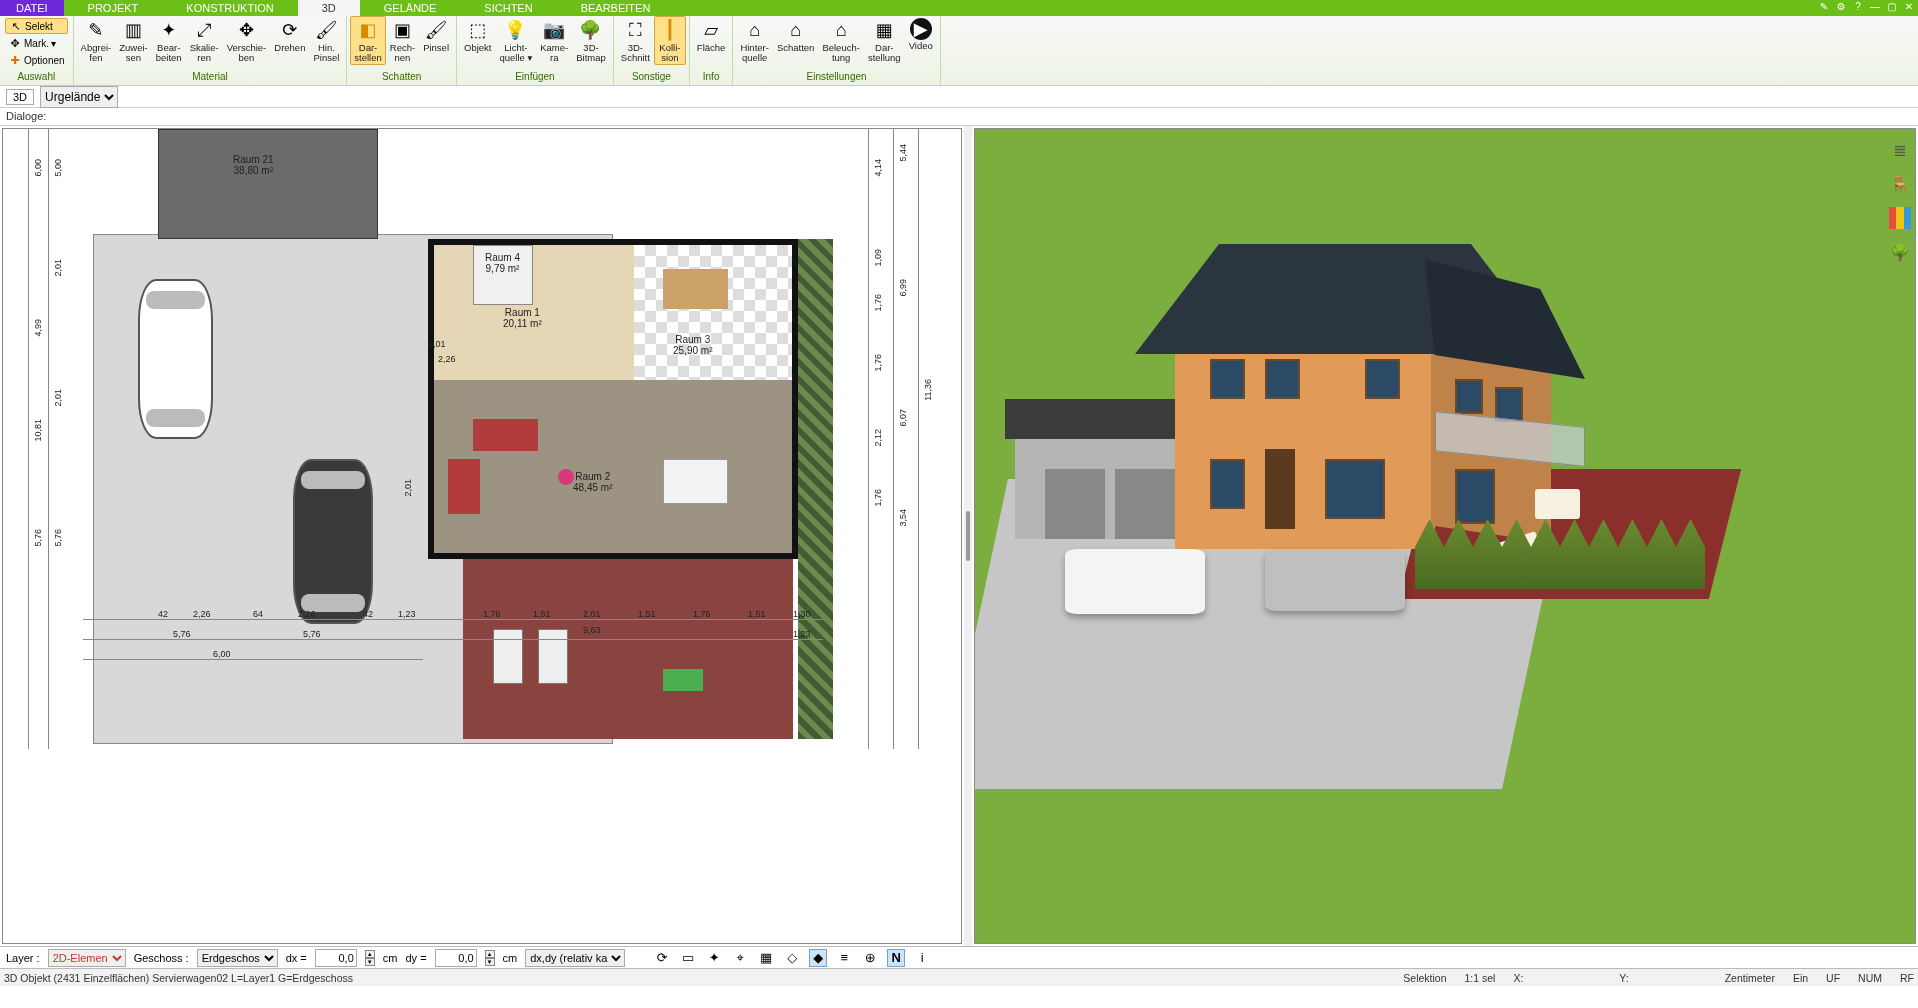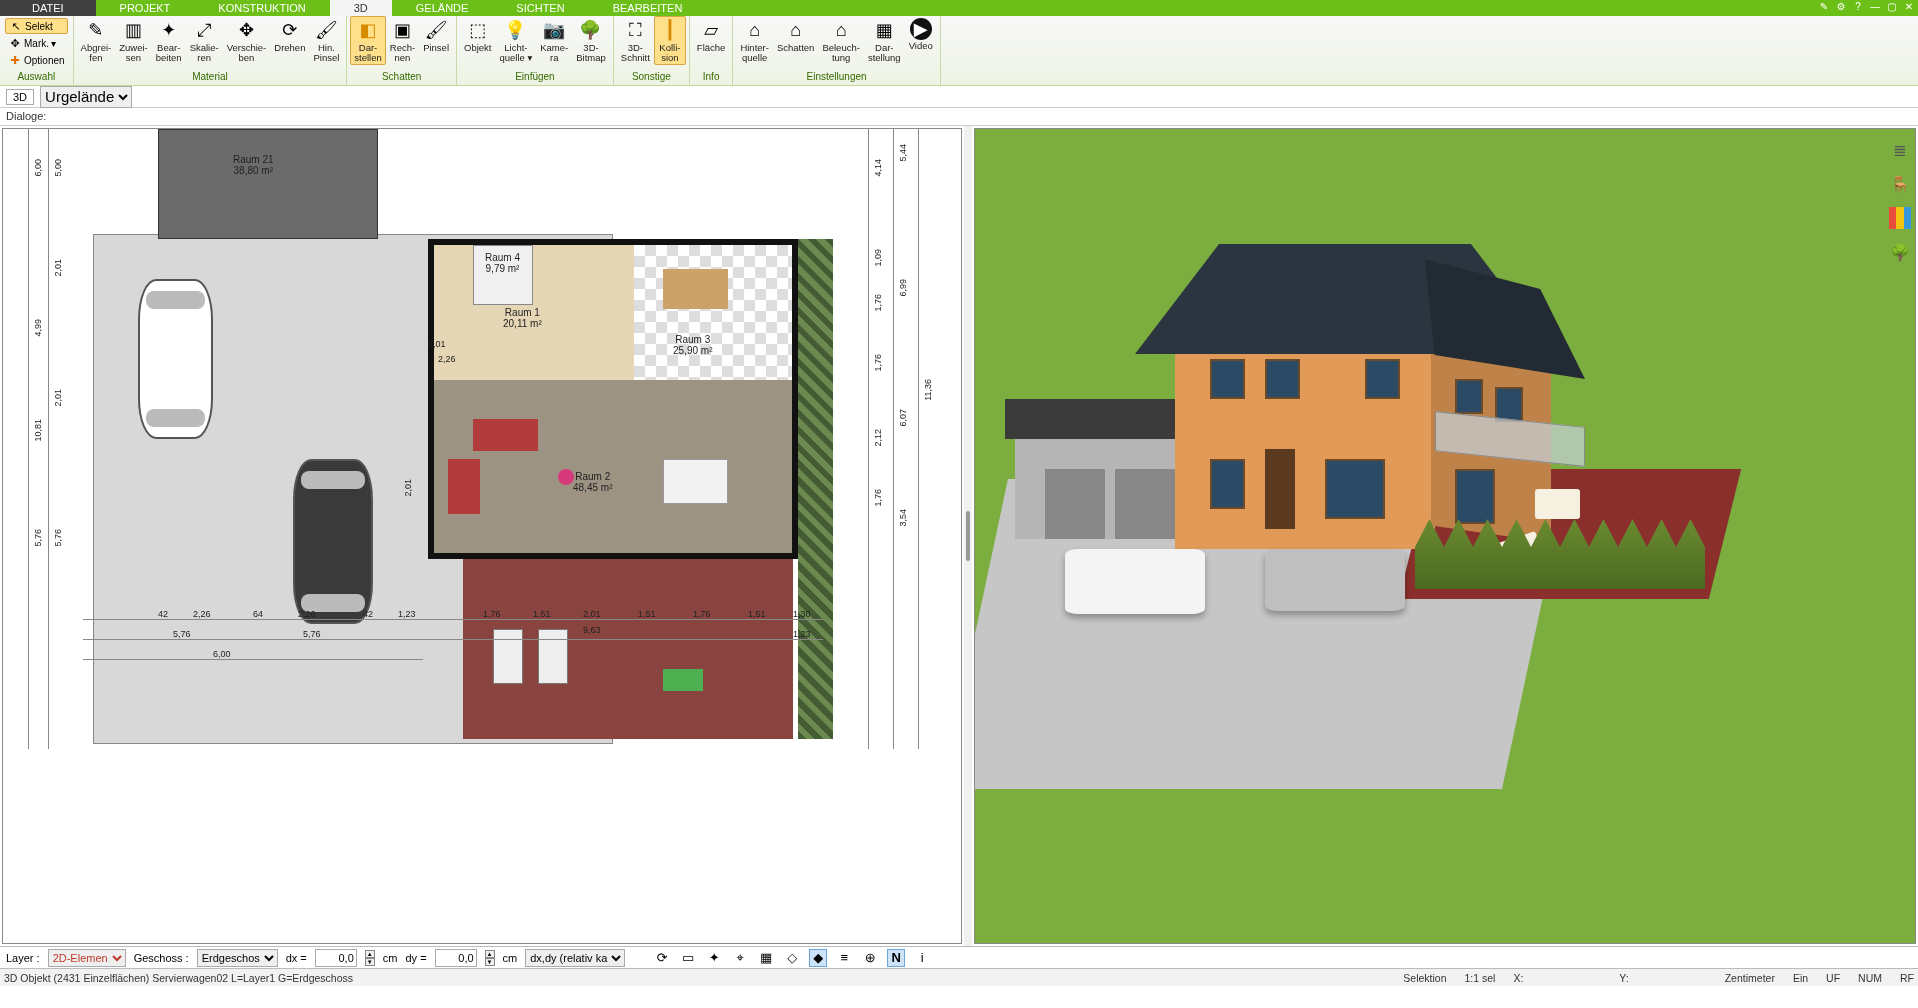--- a/index.html
+++ b/index.html
@@ -1,42 +1,42 @@
 <!DOCTYPE html>
 <html><head>
 <meta charset="utf-8">
 <style>
 * { margin: 0; padding: 0; box-sizing: border-box; font-family: "Segoe UI", Tahoma, sans-serif; }
 html, body { width: 1918px; height: 1008px; overflow: hidden; background: #fff; }
 
 
 #tabstrip { height: 16px; background: #6cbf17; display: flex; align-items: stretch; position: relative; }
 .tab { color: #fff; font-size: 11px; padding: 1px 24px 0; cursor: pointer; line-height: 14px; }
-.tab.file { background: #404040; padding: 1px 32px; }
+.tab.file { background: #6d28d9; padding: 1px 16px; }
 .tab.active { background: #f5f5f5; color: #333; }
 #wincontrols { position: absolute; right: 0; top: 0; display: flex; gap: 3px; padding-right: 2px; }
 #wincontrols span { width: 14px; height: 14px; font-size: 10px; text-align: center; line-height: 14px; color: #fff; cursor: pointer; }
 
 
 #ribbon { height: 70px; background: linear-gradient(to bottom, #f8f8f8, #edf3e4); border-bottom: 1px solid #c4d79b; display: flex; align-items: stretch; font-size: 10px; }
 .rgroup { display: flex; flex-direction: column; align-items: center; border-right: 1px solid #c6dba8; padding: 0 3px; }
 .rgroup .tools { flex: 1; display: flex; align-items: flex-start; }
 .rgroup .glabel { font-size: 10px; color: #356b00; height: 14px; line-height: 12px; }
 .rbtn { display: flex; flex-direction: column; align-items: center; justify-content: flex-start; padding: 2px 4px; cursor: pointer; min-width: 32px; }
 .rbtn.active { background: #ffe08a; border: 1px solid #d9a441; border-radius: 2px; padding: 1px 3px; }
 .rbtn .ico { width: 24px; height: 24px; display: flex; align-items: center; justify-content: center; font-size: 18px; }
 .rbtn .lbl { font-size: 9.5px; line-height: 10px; text-align: center; color: #222; white-space: pre-line; margin-top: 1px; }
 .rsmall { display: flex; flex-direction: column; gap: 1px; padding: 2px 2px; }
 .rsmall .srow { display: flex; align-items: center; gap: 2px; font-size: 10px; cursor: pointer; padding: 0 3px; height: 16px; }
 .rsmall .srow.active { background: #ffe08a; border: 1px solid #d9a441; border-radius: 2px; }
 .rsmall .sico { width: 14px; height: 14px; display: inline-flex; align-items: center; justify-content: center; font-size: 11px; }
 
 
 #subbar { height: 22px; border-bottom: 1px solid #ccc; display: flex; align-items: center; padding: 0 6px; gap: 6px; font-size: 11px; }
-#subbar select { font-size: 15px; height: 22px; border: 1px solid #aaa; }
+#subbar select { font-size: 12px; height: 22px; border: 1px solid #aaa; }
 #dialogbar { height: 18px; border-bottom: 1px solid #ccc; padding: 0 6px; font-size: 11px; line-height: 17px; color: #333; }
 
 
 #views { height: 820px; display: flex; position: relative; background: #fff; }
 #view2d, #view3d { position: relative; overflow: hidden; border: 1px solid #888; margin: 2px; }
 #view2d { width: 960px; background: #fff; }
 #splitter { width: 8px; background: #f0f0f0; cursor: col-resize; display:flex; align-items:center; justify-content:center;}
 #splitter::after{content:"";width:4px;height:50px;background:#999;border-radius:2px;}
 #view3d { flex: 1; background: #87ceeb; }
 

